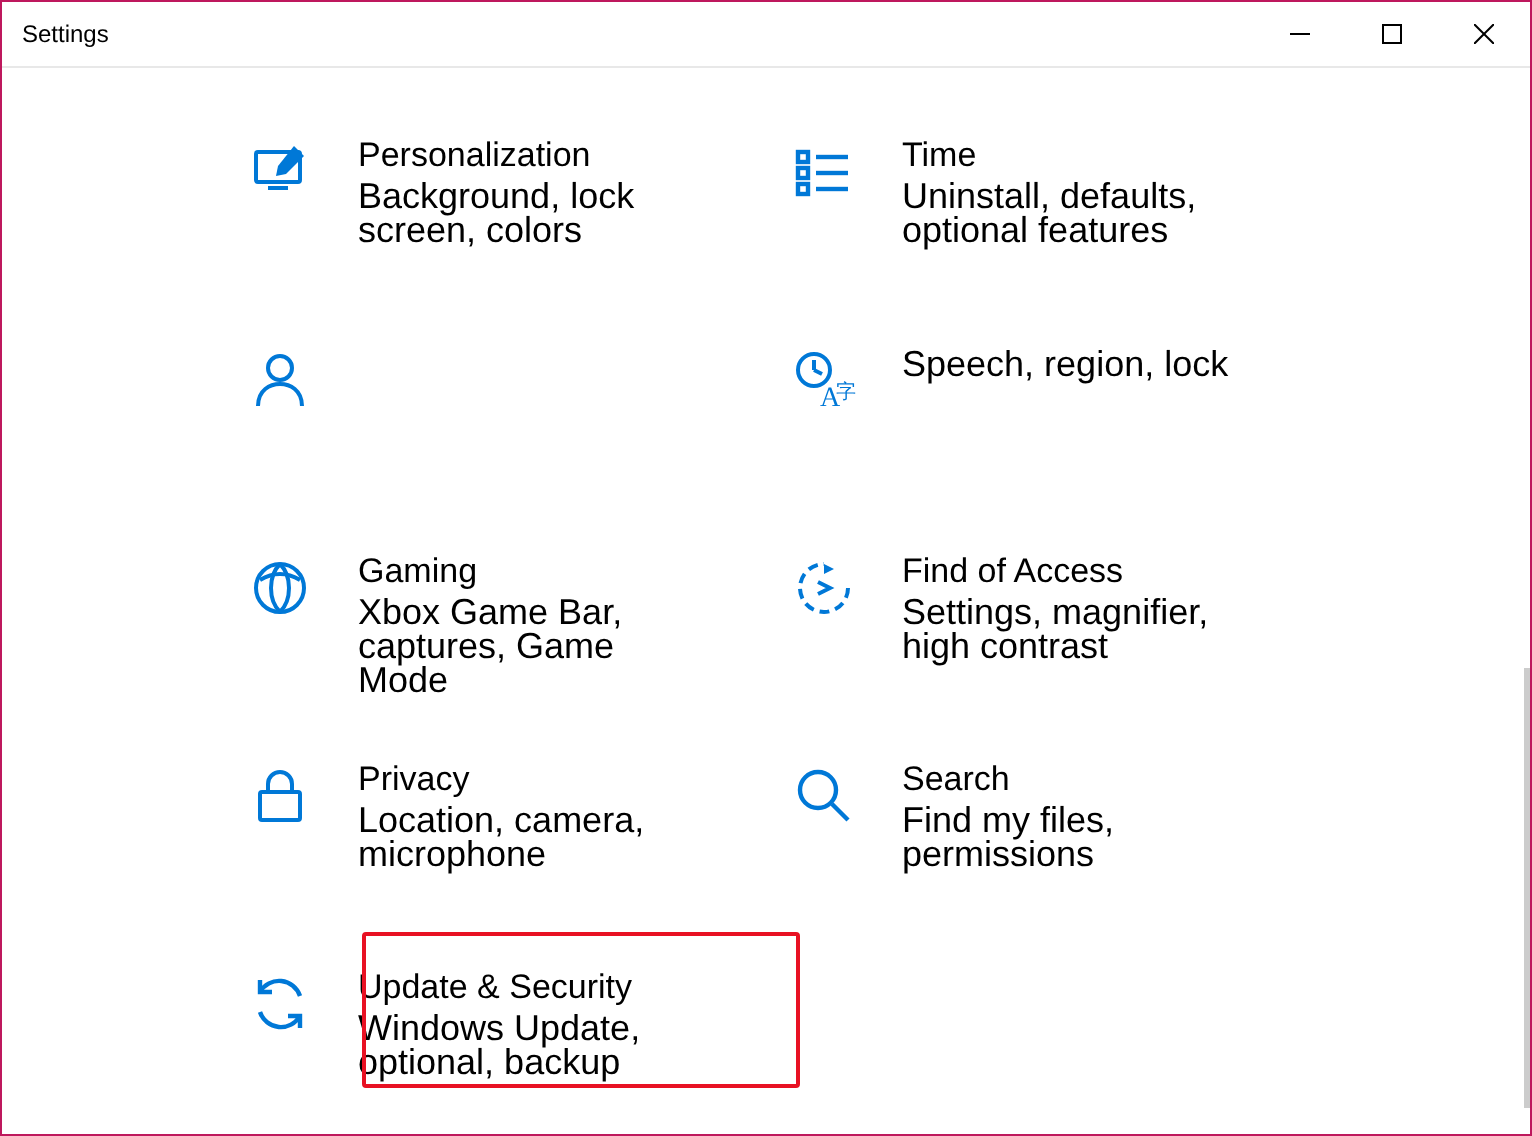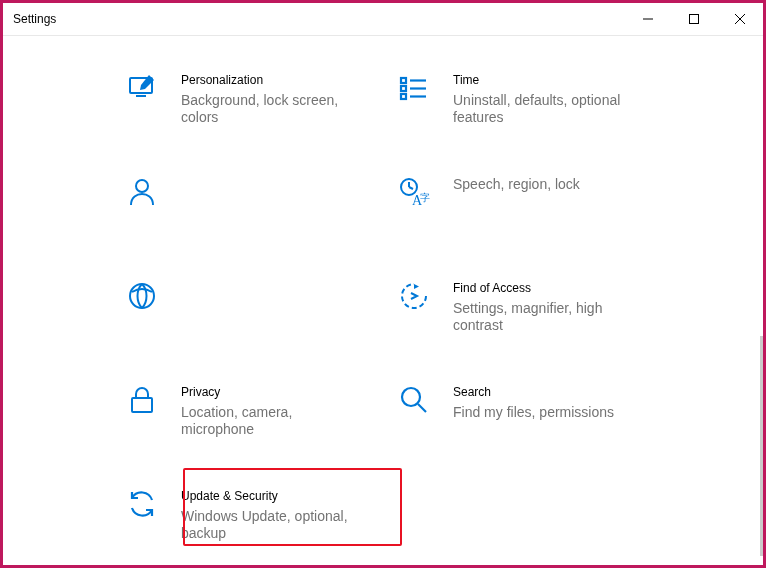--- a/index.html
+++ b/index.html
@@ -1,29 +1,29 @@
 <!DOCTYPE html>
 <html><head>
 <meta charset="utf-8">
 <style>
   html,body{margin:0;padding:0;width:766px;height:568px;font-family:"Segoe UI",Arial,sans-serif;background:#fff;color:#000;overflow:hidden;}
-  .window{width:766px;height:568px;border:3px solid #be185d;box-sizing:border-box;position:relative;display:flex;flex-direction:column;}
+  .window{width:766px;height:568px;border:1px solid #be185d;box-sizing:border-box;position:relative;display:flex;flex-direction:column;}
   .titlebar{height:32px;background:#fff;display:flex;align-items:center;border-bottom:1px solid #e8e8e8;}
   .titlebar .title{font-size:12px;padding-left:10px;}
   .winbtns{margin-left:auto;display:flex;}
   .winbtn{width:46px;height:32px;display:flex;align-items:center;justify-content:center;}
   .winbtn svg{display:block;}
   .content{flex:1;position:relative;overflow:hidden;}
   .grid{position:absolute;left:115px;top:22px;display:grid;grid-template-columns:272px 272px;column-gap:0;row-gap:0;}
   .tile{display:flex;align-items:flex-start;padding:12px 8px 12px 8px;height:104px;box-sizing:border-box;cursor:pointer;position:relative;}
   .iconwrap{width:55px;display:flex;align-items:flex-start;justify-content:flex-start;padding-top:2px;}
   .iconwrap svg{width:32px;height:32px;}
   .textwrap{flex:1;padding-right:8px;}
-  .t-title{font-size:12px;color:#000;line-height:20px;}
-  .t-desc{font-size:14px;color:#737373;line-height:17px;margin-top:2px;max-width:175px;}
+  .t-title{font-size:17px;color:#000;line-height:20px;}
+  .t-desc{font-size:18px;color:#000000;line-height:17px;margin-top:2px;max-width:175px;}
   .highlight{position:absolute;border:2.5px solid #e81123;border-radius:2px;left:65px;top:-6px;width:215px;height:74px;pointer-events:none;}
   .scrollbar{position:absolute;right:0;top:300px;width:3px;height:220px;background:#ccc;}
 </style>
 </head>
 <body>
 
 <div class="window">
   <div class="titlebar">
     <div class="title">Settings</div>
     <div class="winbtns">
@@ -106,20 +106,24 @@
 
       <div class="tile">
         <div class="iconwrap">
           <svg viewBox="0 0 32 32" fill="none" stroke="#0078d7" stroke-width="2">
             <circle cx="16" cy="16" r="12"></circle>
             <path d="M16 4 C10 10 10 22 16 28"></path>
             <path d="M16 4 C22 10 22 22 16 28"></path>
             <path d="M6 12 Q16 6 26 12"></path>
           </svg>
         </div>
+        <div class="textwrap">
+          <div class="t-title">Gaming</div>
+          <div class="t-desc">Xbox Game Bar, captures, Game Mode</div>
+        </div>
       </div>
 
       <div class="tile">
         <div class="iconwrap">
           <svg viewBox="0 0 32 32" fill="none" stroke="#0078d7" stroke-width="2">
             <path d="M28 16 A12 12 0 1 1 16 4" stroke-dasharray="5 3"></path>
             <polygon points="16,4 16,-1 21,1.5" fill="#0078d7" stroke="none" transform="translate(0,5)"></polygon>
             <polyline points="13,13 19,16 13,19" fill="none"></polyline>
           </svg>
         </div>

